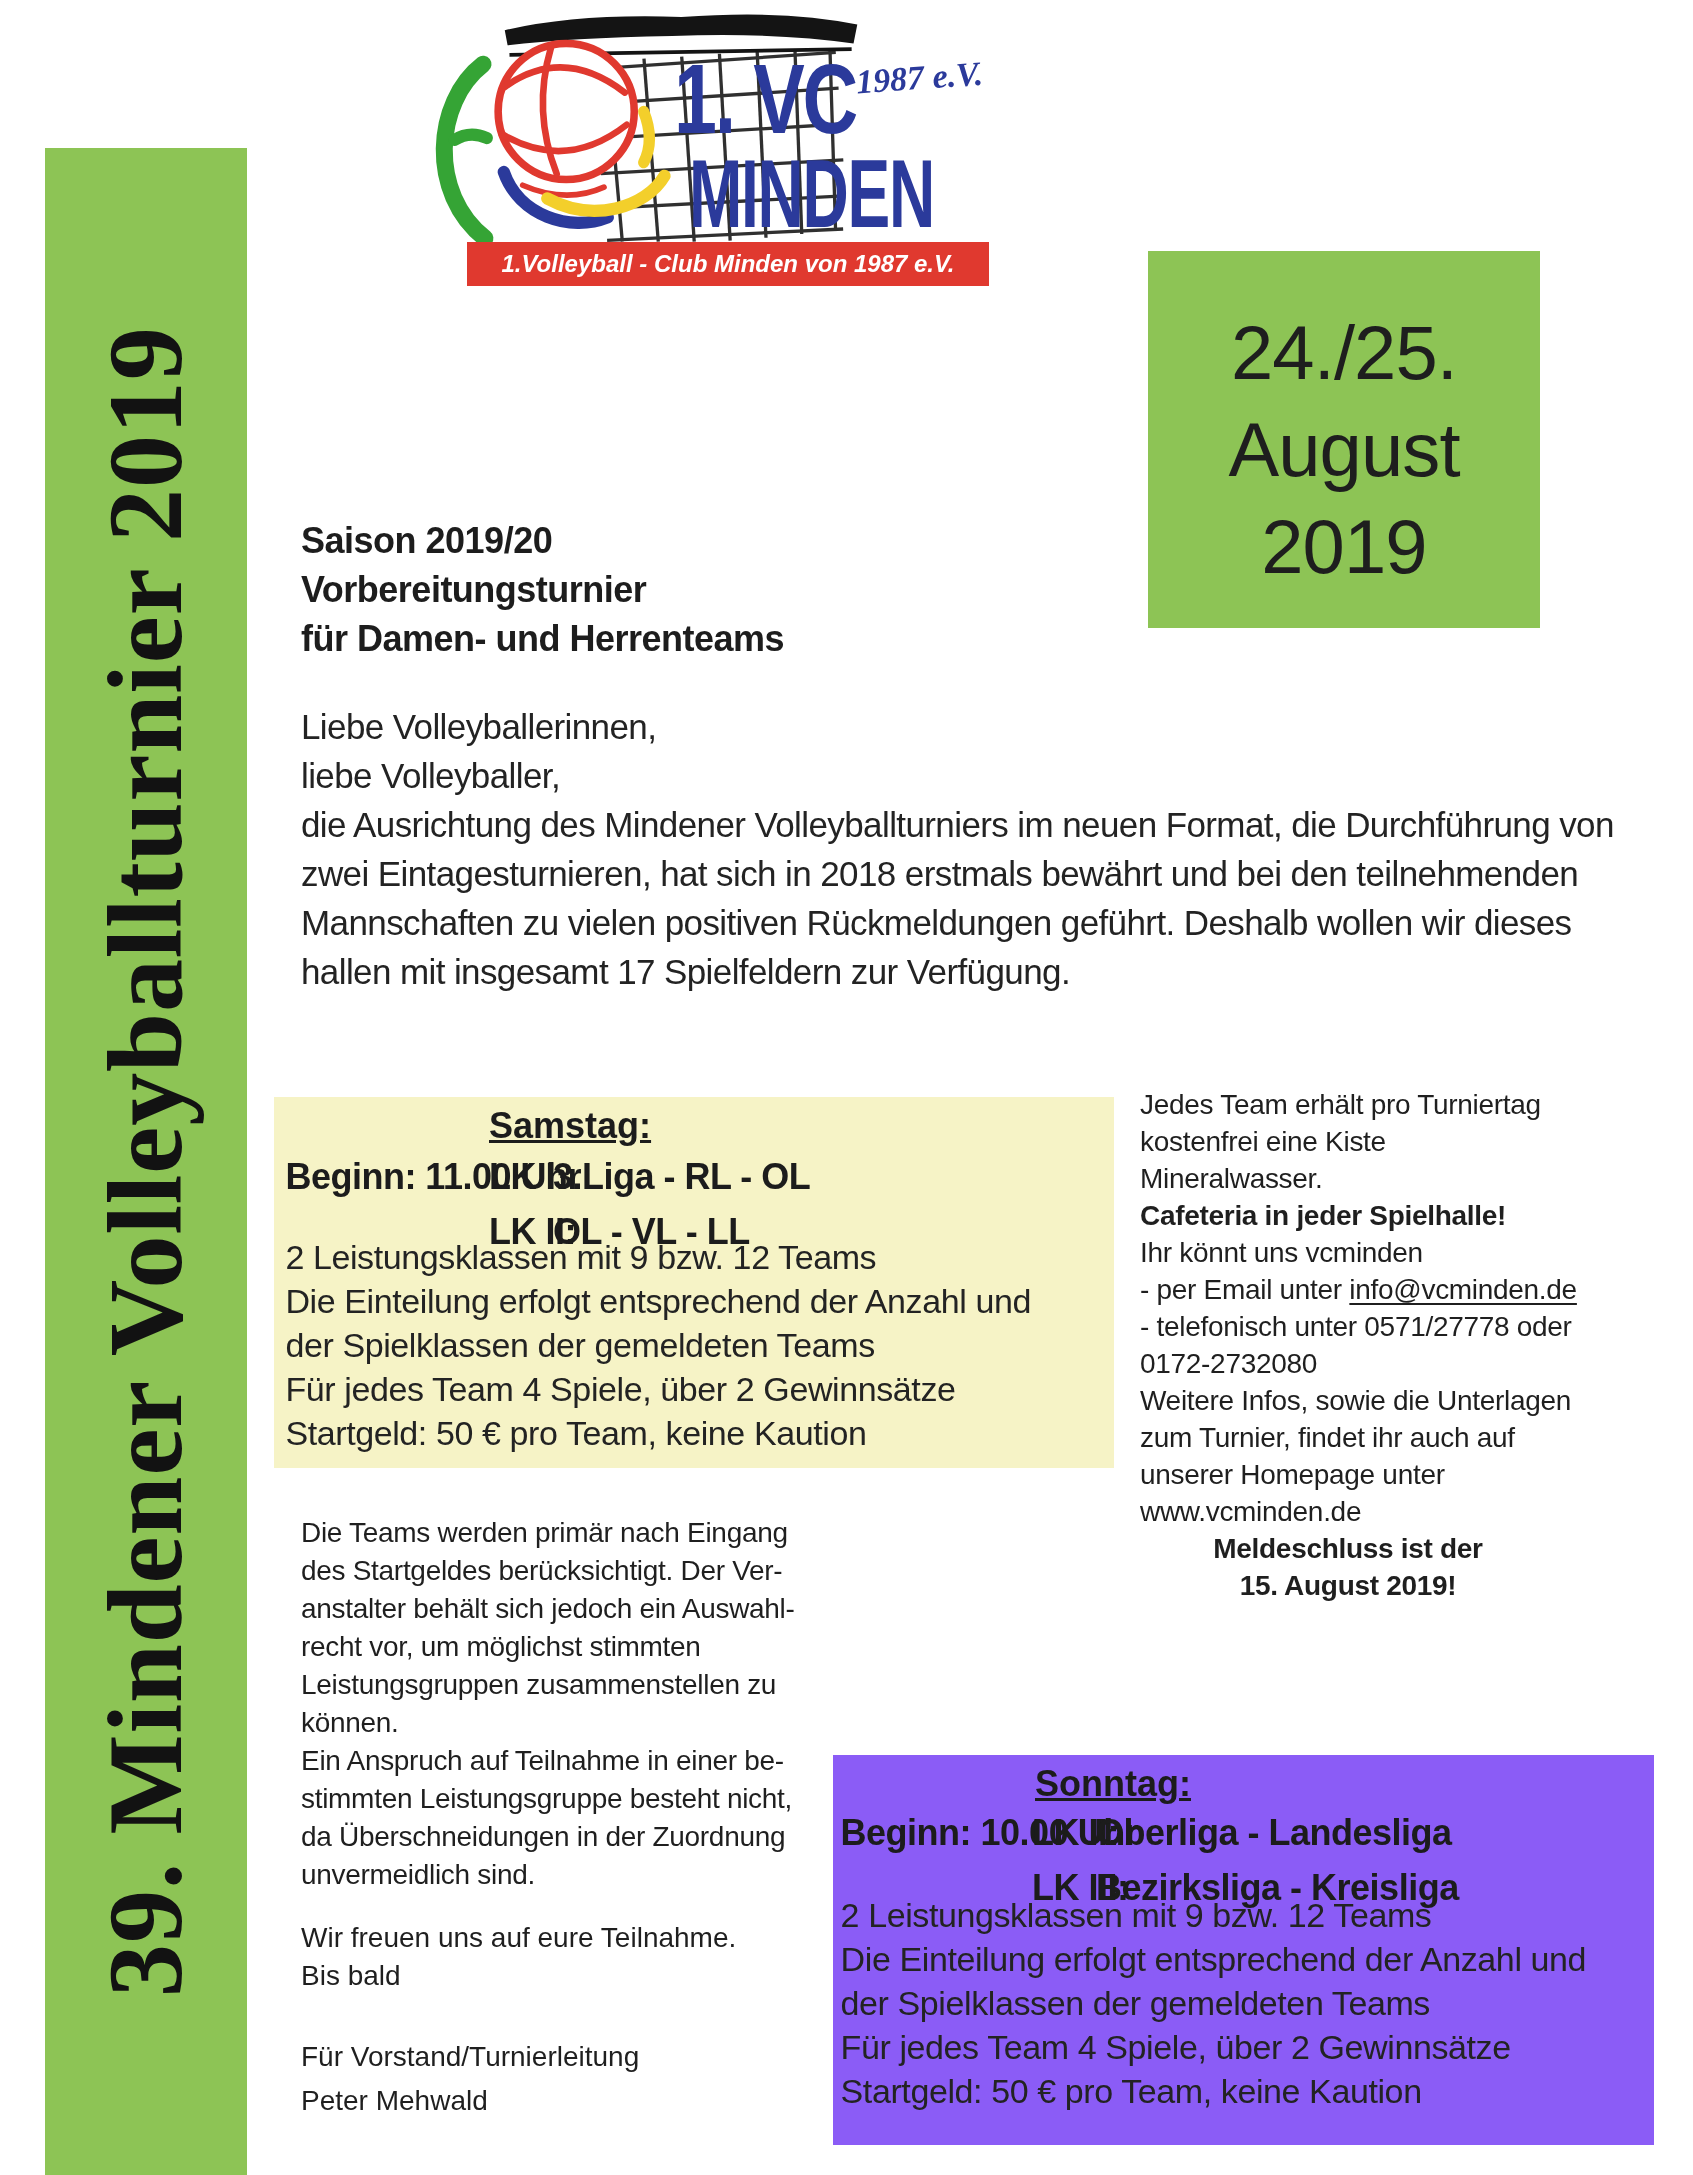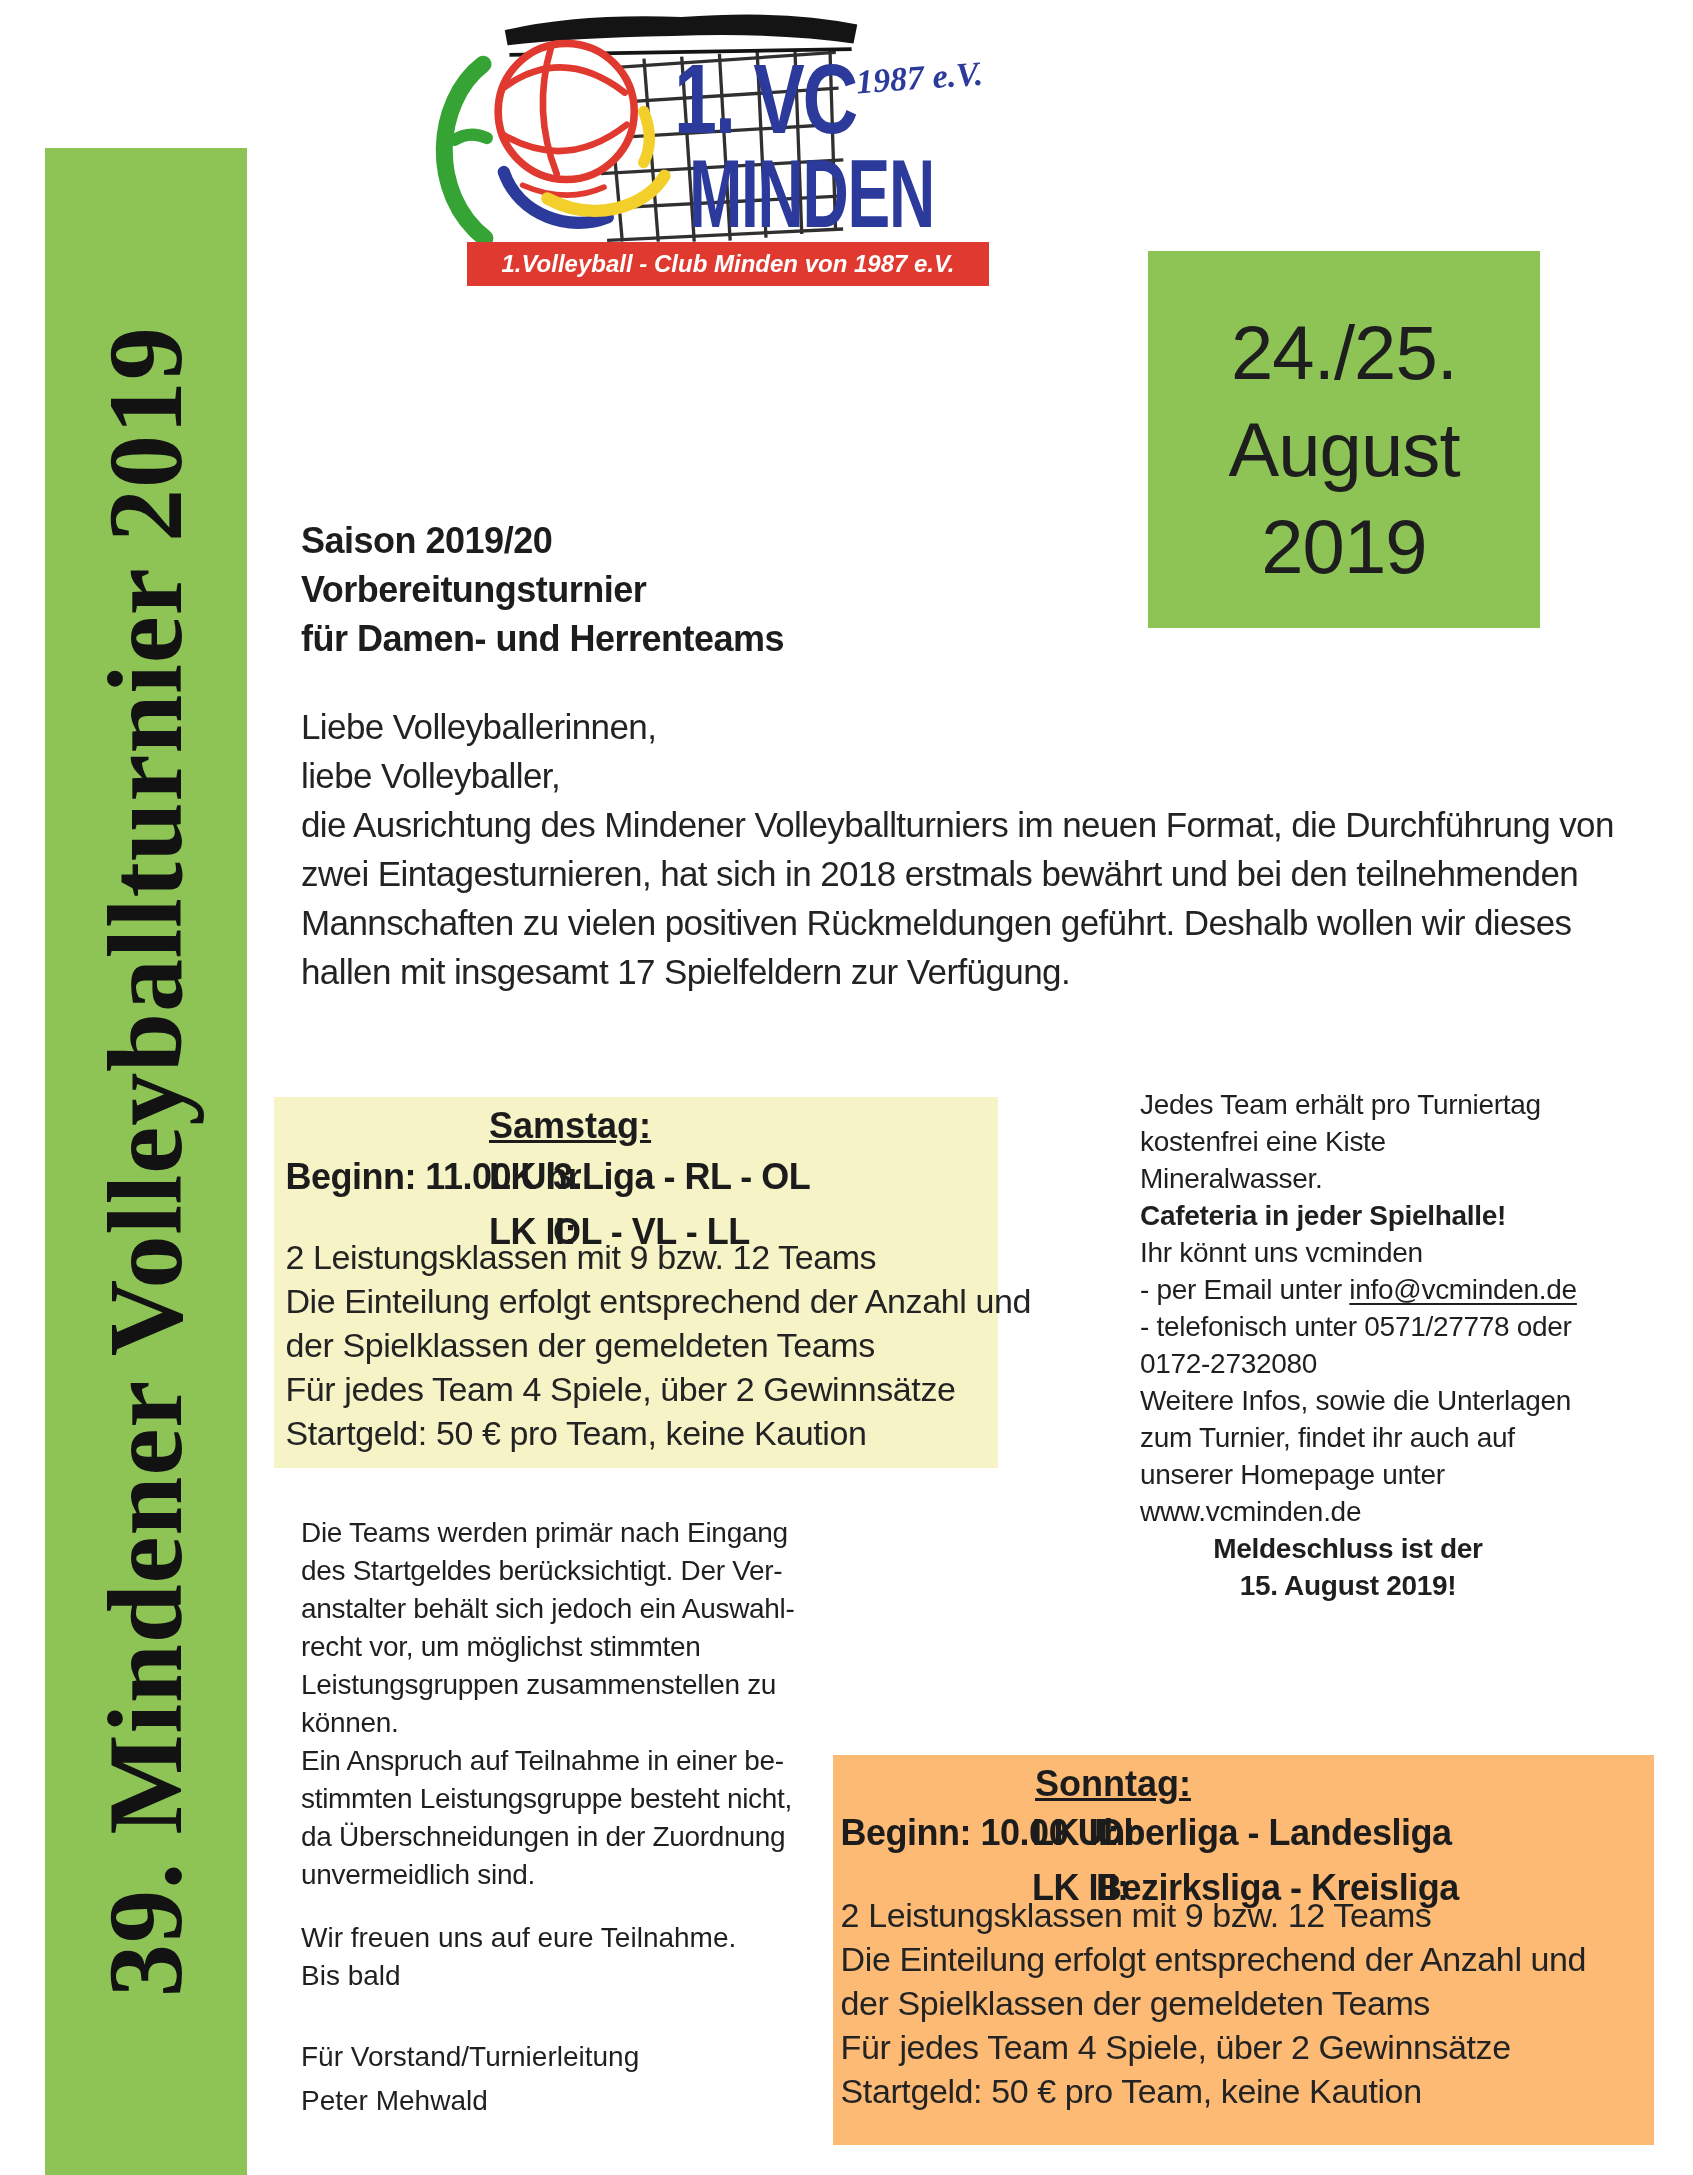--- a/index.html
+++ b/index.html
@@ -47,28 +47,28 @@
 
   
   .subtitle{left:301px;top:516px;font-weight:bold;font-size:36px;line-height:49px;color:#1d1d1d;letter-spacing:-0.5px;}
   .subtitle div{white-space:nowrap;}
 
   
   .intro{left:301px;top:702px;font-size:35px;line-height:49px;color:#232323;letter-spacing:-0.6px;}
   .intro div{white-space:nowrap;}
 
   
-  .sam-box{left:274px;top:1097px;width:724px;height:371px;background:#f6f3c6;}
+  .sam-box{left:274px;top:1097px;width:840px;height:371px;background:#f6f3c6;}
   .box-title{position:absolute;font-weight:bold;font-size:36px;color:#1c1c1c;text-decoration:underline;text-decoration-thickness:2.8px;white-space:nowrap;}
   .box-bold{position:absolute;font-weight:bold;font-size:36px;color:#1c1c1c;white-space:nowrap;letter-spacing:-0.5px;}
   .box-lines{position:absolute;font-size:34px;line-height:44px;color:#232323;letter-spacing:-0.4px;}
   .box-lines div{white-space:nowrap;}
 
   
-  .son-box{left:833px;top:1755px;width:821px;height:390px;background:#fdba74;}
+  .son-box{left:833px;top:1755px;width:821px;height:390px;background:#8b5cf6;}
   .son-box .box-lines{line-height:44px;}
 
   
   .right-col{left:1140px;top:1086px;width:530px;font-size:28px;line-height:37px;color:#1f1f1f;letter-spacing:-0.3px;}
   .right-col div{white-space:nowrap;}
   .rc-bold{font-weight:bold;}
   .rc-center{text-align:center;width:416px;}
   .email-link{text-decoration:underline;text-underline-offset:3.8px;}
 
   

